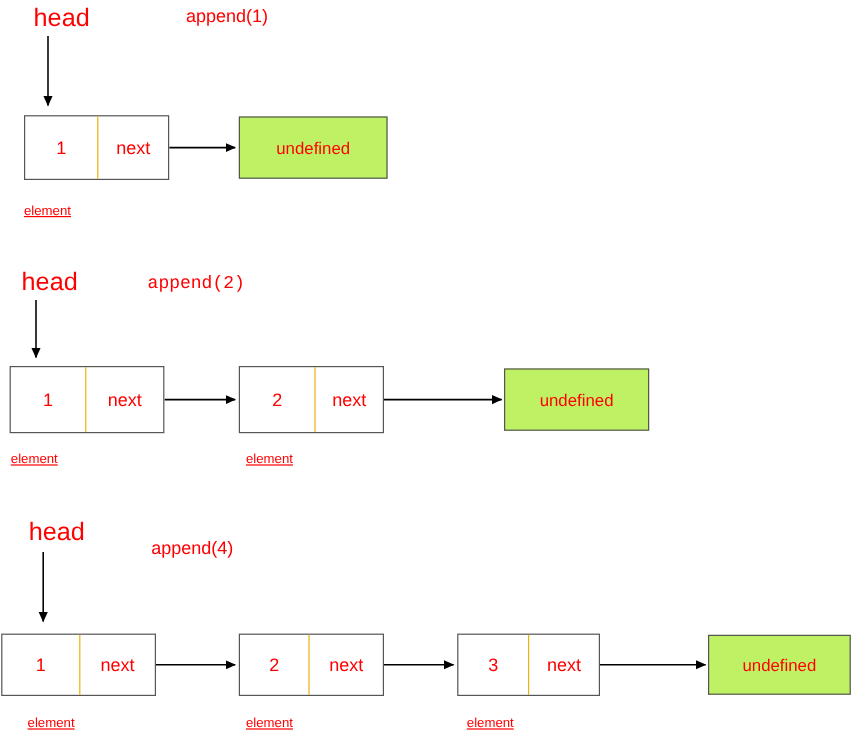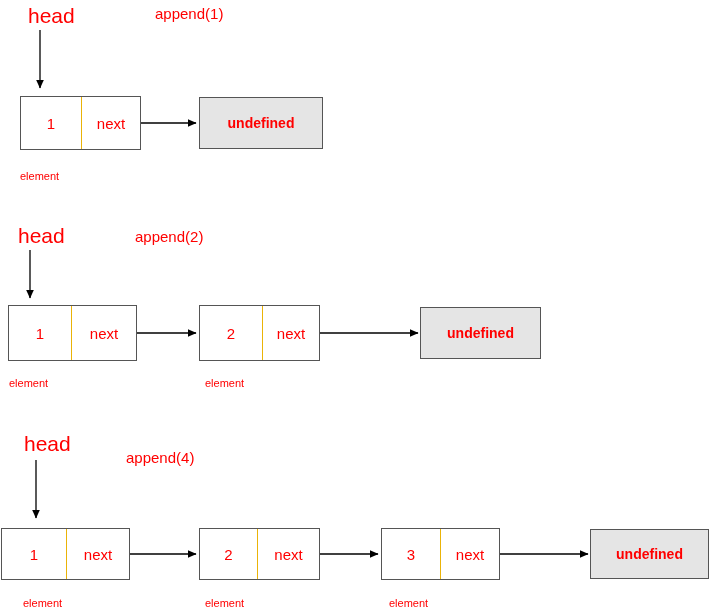--- a/index.html
+++ b/index.html
@@ -28,20 +28,21 @@
   }
   .lbl-head {
     font-size: 21px;
   }
   .lbl-append {
     font-size: 15px;
     text-align: center;
   }
   .lbl-element {
     font-size: 11px;
+    text-decoration: underline;
   }
   .node {
     position: absolute;
     box-sizing: border-box;
     border: 1px solid #555555;
     background: #ffffff;
     display: flex;
     align-items: stretch;
   }
   .cell {
@@ -56,27 +57,26 @@
     flex: 0 0 auto;
   }
   .cell-next {
     flex: 1 1 auto;
     border-left: 1px solid #eab308;
   }
   .undef {
     position: absolute;
     box-sizing: border-box;
     border: 1px solid #555555;
-    background: #e5e5e5;
+    background: #bef264;
     display: flex;
     align-items: center;
     justify-content: center;
     color: #ff0000;
     font-size: 14px;
-    font-weight: bold;
   }
   svg.arrows {
     position: absolute;
     left: 0; top: 0;
     width: 711px;
     height: 614px;
     pointer-events: none;
   }
 </style>
 </head>
@@ -109,21 +109,21 @@
 
   <div class="node" style="left:20px; top:96px; width:121px; height:54px;">
     <div class="cell cell-val" style="width:60px;">1</div>
     <div class="cell cell-next">next</div>
   </div>
   <div class="lbl lbl-element" style="left:20px; top:171px;">element</div>
 
   <div class="undef" style="left:199px; top:97px; width:124px; height:52px;">undefined</div>
 
   <div class="lbl lbl-head" style="left:18px; top:225px;">head</div>
-  <div class="lbl lbl-append" style="left:135px; top:229px;">append(2)</div>
+  <div class="lbl lbl-append" style="left:123px; top:229px;font-family:Liberation Mono, monospace;">append(2)</div>
 
   <div class="node" style="left:8px; top:305px; width:129px; height:56px;">
     <div class="cell cell-val" style="width:62px;">1</div>
     <div class="cell cell-next">next</div>
   </div>
   <div class="lbl lbl-element" style="left:9px; top:378px;">element</div>
 
   <div class="node" style="left:199px; top:305px; width:121px; height:56px;">
     <div class="cell cell-val" style="width:62px;">2</div>
     <div class="cell cell-next">next</div>

